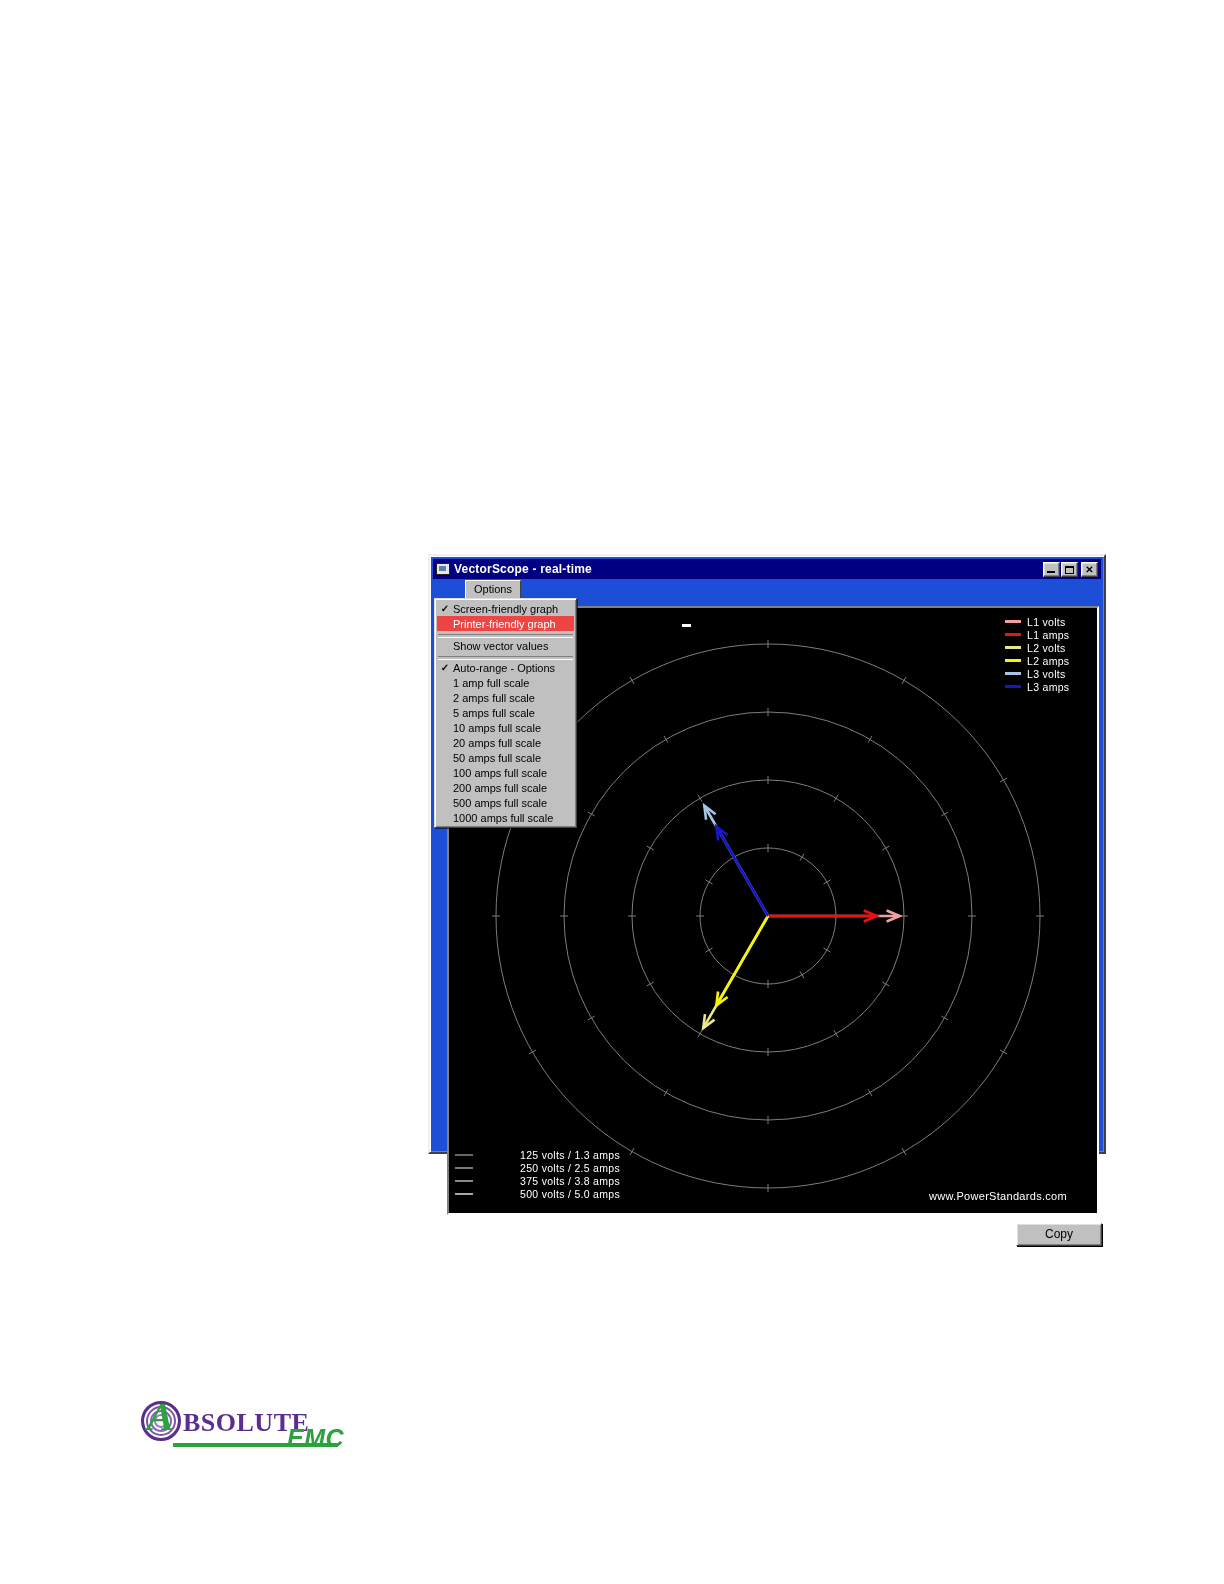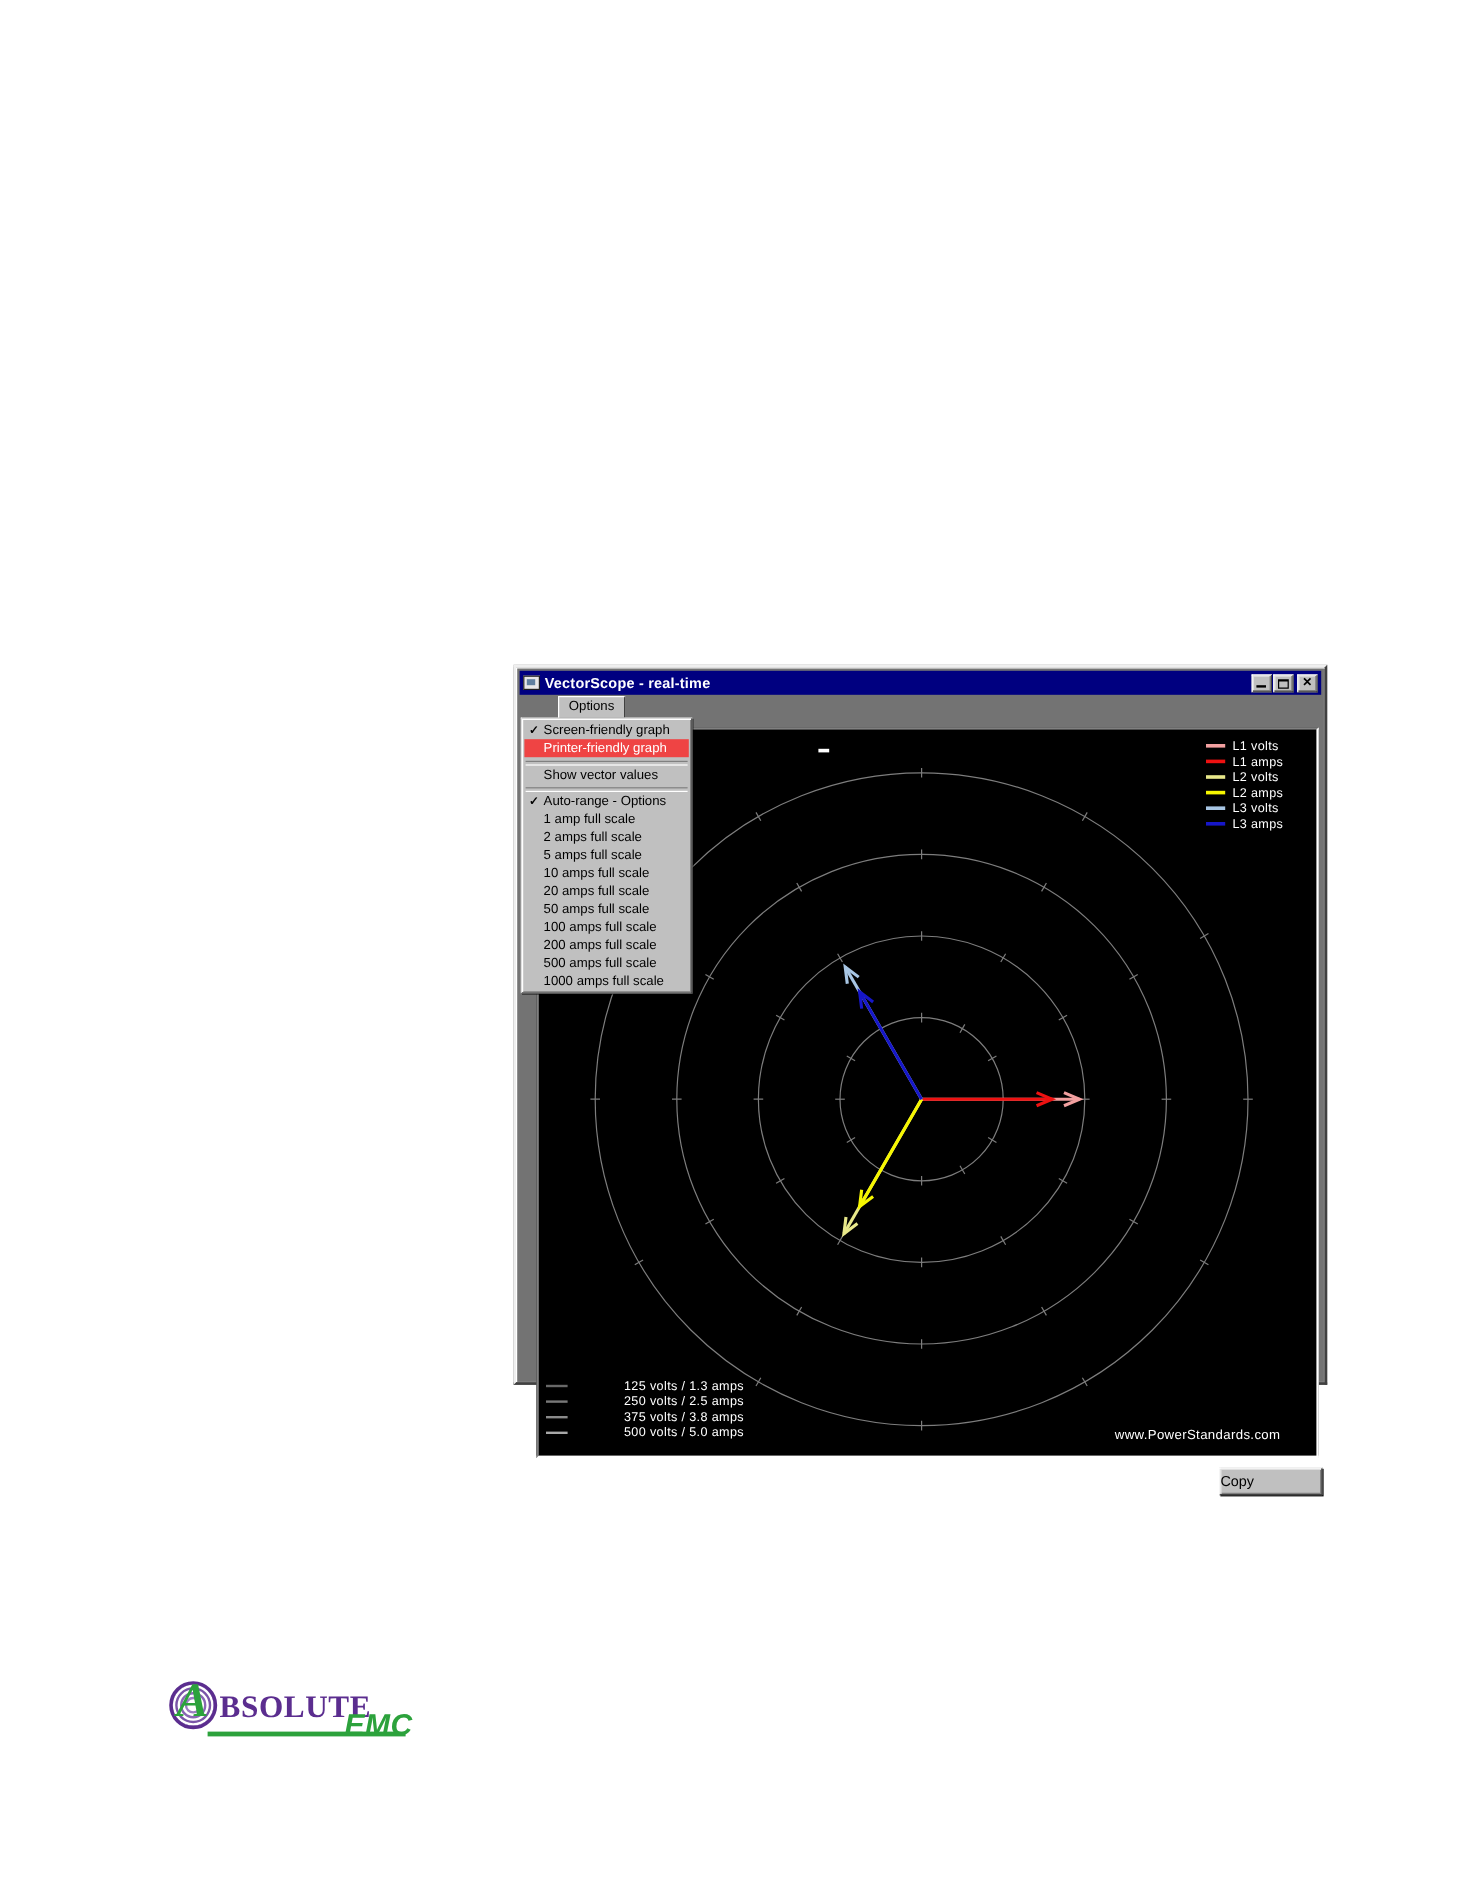--- a/index.html
+++ b/index.html
@@ -1,21 +1,21 @@
 <!DOCTYPE html>
 <html><head>
 <meta charset="utf-8">
 <style>
   * { margin:0; padding:0; box-sizing:border-box; }
   html,body { width:1224px; height:1584px; background:#ffffff;
               font-family:"Liberation Sans", sans-serif; position:relative; overflow:hidden; }
 
   
   .window { position:absolute; left:428px; top:554px; width:678px; height:600px;
-            background:#737373;
+            background:#1d4ed8;
             border-top:2px solid #efefef; border-left:2px solid #efefef;
             border-right:2px solid #404040; border-bottom:2px solid #404040;
             box-shadow:inset 1px 1px 0 #ffffff, inset -1px -1px 0 #808080;text-decoration:underline; }
 
   .titlebar { position:absolute; left:3px; top:3px; right:3px; height:20px;
               background:#000080; display:flex; align-items:center; padding:0 3px;
               color:#ffffff; }
   .app-icon { width:14px; height:12px; background:#e8e8e8; border:1px solid #202020;
               margin-right:4px; position:relative; }
   .app-icon::after { content:""; position:absolute; left:2px; top:2px; width:7px; height:5px;
@@ -54,21 +54,21 @@
   .scale-legend { position:absolute; left:6px; top:540px; }
   .scale-legend .row { display:flex; align-items:center; height:13px; color:#ffffff;
                        font-size:10.5px; letter-spacing:0.3px; white-space:nowrap;gap:40px; }
   .scale-legend .sw { display:inline-block; width:18px; height:2px; margin-right:7px; }
 
   .watermark { position:absolute; right:30px; bottom:11px; color:#ffffff;
                font-size:11px; letter-spacing:0.3px; }
   .white-dash { position:absolute; left:233px; top:16px; width:9px; height:3px; background:#ffffff; }
 
   .copy-btn { position:absolute; left:586px; top:667px; width:86px; height:23px;
-              background:#c0c0c0; font-size:12px; color:#000; line-height:21px;
+              background:#c0c0c0; font-size:12px; color:#000; text-align:center; line-height:21px;
               border-top:1px solid #ffffff; border-left:1px solid #ffffff;
               border-right:1px solid #404040; border-bottom:1px solid #404040;
               box-shadow:inset 1px 1px 0 #dfdfdf, inset -1px -1px 0 #808080, 1px 1px 0 #000; }
 
   
   .dropdown { position:absolute; left:434px; top:598px; width:143px; background:#c0c0c0;
               border-top:1px solid #dfdfdf; border-left:1px solid #dfdfdf;
               border-right:1px solid #404040; border-bottom:1px solid #404040;
               box-shadow:inset 1px 1px 0 #ffffff, inset -1px -1px 0 #808080, 1px 1px 0 rgba(0,0,0,.55);
               padding:2px; z-index:5; }

